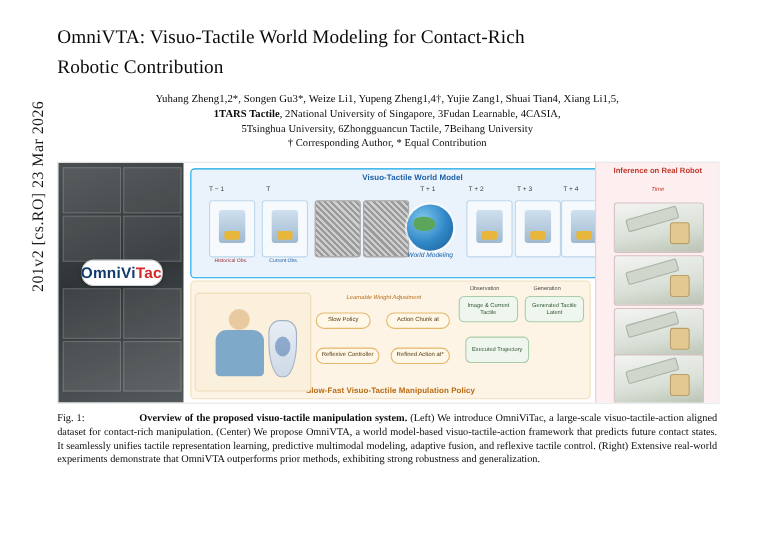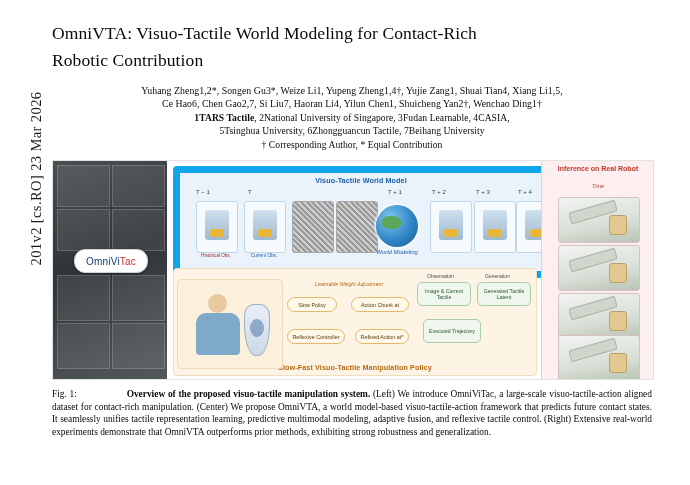--- a/index.html
+++ b/index.html
@@ -72,35 +72,35 @@
   }
   .fig-left .grid-cell {
     position:absolute;
     background:rgba(255,255,255,0.08);
     border:0.5px solid rgba(255,255,255,0.18);
   }
   .left-badge {
     position:absolute; left:21px; top:88px;
     width:72px; height:22px; border-radius:11px;
     background:#ffffff; border:1px solid #cfd3d6;
-    display:flex; align-items:center; justify-content:center;
-    font-family:"Liberation Sans", sans-serif;
-    font-size:10px; font-weight:400; color:#123b6d;
+    display:flex; align-items:center; justify-content:flex-end;
+    font-family:"Liberation Sans", sans-serif;
+    font-size:14px; font-weight:700; color:#123b6d;
     letter-spacing:0.2px;
     box-shadow:0 1px 3px rgba(0,0,0,0.35);
   }
   .left-badge .tac { color:#d22a2a; }
 
   .fig-center {
     position:absolute; left:114px; top:0; width:374px; height:218px;
     background:#ffffff;
   }
   .panel-world {
     position:absolute; left:6px; top:5px; width:362px; height:98px;
-    background:#eaf3fb; border:7px solid #0ea5e9; border-radius:4px;
+    background:#eaf3fb; border:1px solid #0ea5e9; border-radius:4px;padding-left:40px;
   }
   .panel-policy {
     position:absolute; left:6px; top:107px; width:362px; height:106px;
     background:#fdf4e6; border:1px solid #f0ddbe; border-radius:4px;
   }
   .panel-title {
     position:absolute; left:0; right:0; top:3px;
     text-align:center;
     font-family:"Liberation Sans", sans-serif;
     font-size:7.2px; font-weight:700; color:#1a5fa8;
@@ -258,21 +258,20 @@
 
   <div class="content">
 
     <h1 class="title">
       <span>OmniVTA: Visuo-Tactile World Modeling for Contact-Rich</span><br>
       <span>Robotic Contribution</span>
     </h1>
 
     <div class="authors">
       <span class="line">Yuhang Zheng1,2*, Songen Gu3*, Weize Li1, Yupeng Zheng1,4†, Yujie Zang1, Shuai Tian4, Xiang Li1,5,</span>
-      <span class="line">Ce Hao6, Chen Gao2,7, Si Liu7, Haoran Li4, Yilun Chen1, Shuicheng Yan2†, Wenchao Ding1†</span>
       <span class="line affil">
         <b>1TARS Tactile</b><span>, 2National University of Singapore, 3Fudan Learnable, 4CASIA,</span>
       </span>
       <span class="line affil">5Tsinghua University, 6Zhongguancun Tactile, 7Beihang University</span>
       <span class="line affil">† Corresponding Author, * Equal Contribution</span>
     </div>
 
     <div class="figure">
 
       <div class="fig-left">

